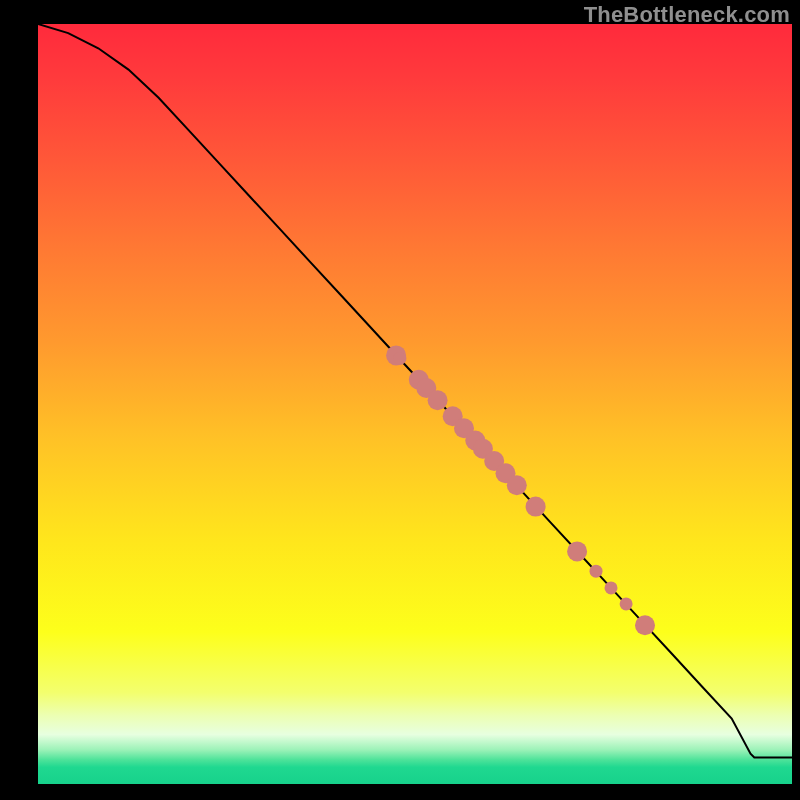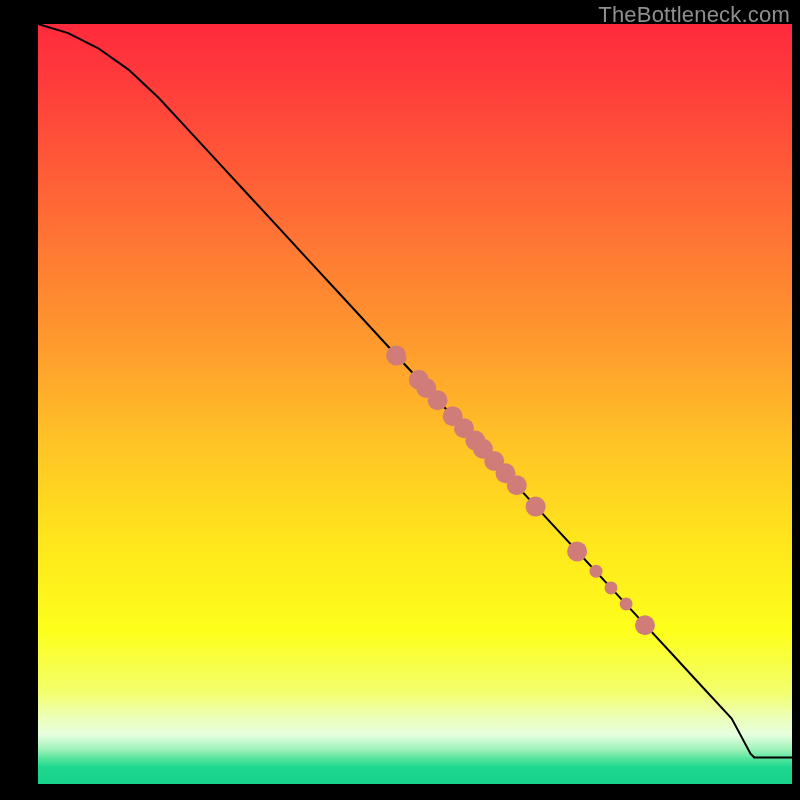--- a/index.html
+++ b/index.html
@@ -20,21 +20,21 @@
     position: absolute;
     top: 0;
     left: 0;
   }
   .watermark {
     position: absolute;
     top: 2px;
     right: 10px;
     color: #8f8f8f;
     font-size: 22px;
-    font-weight: 400;
+    font-weight: 700;
     letter-spacing: 0.2px;
     user-select: none;
     text-align: right;
   }
 </style>
 </head>
 <body>
 
 <div class="stage">
   <div class="watermark">TheBottleneck.com</div>

